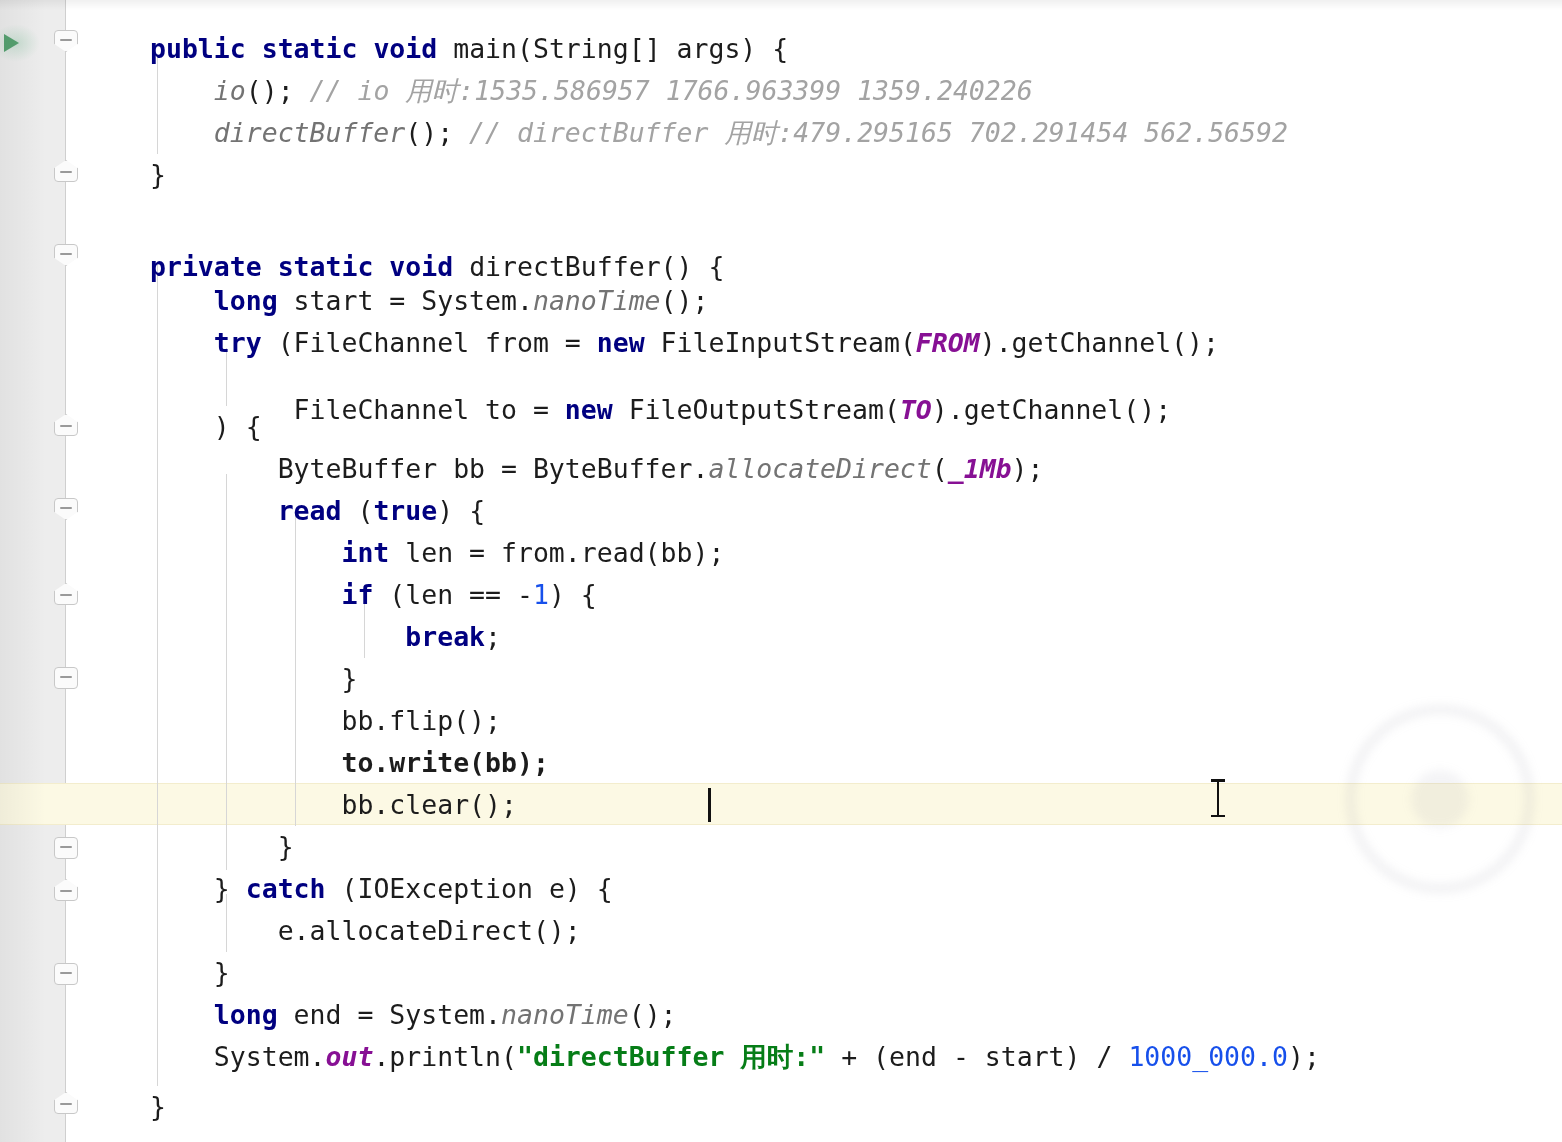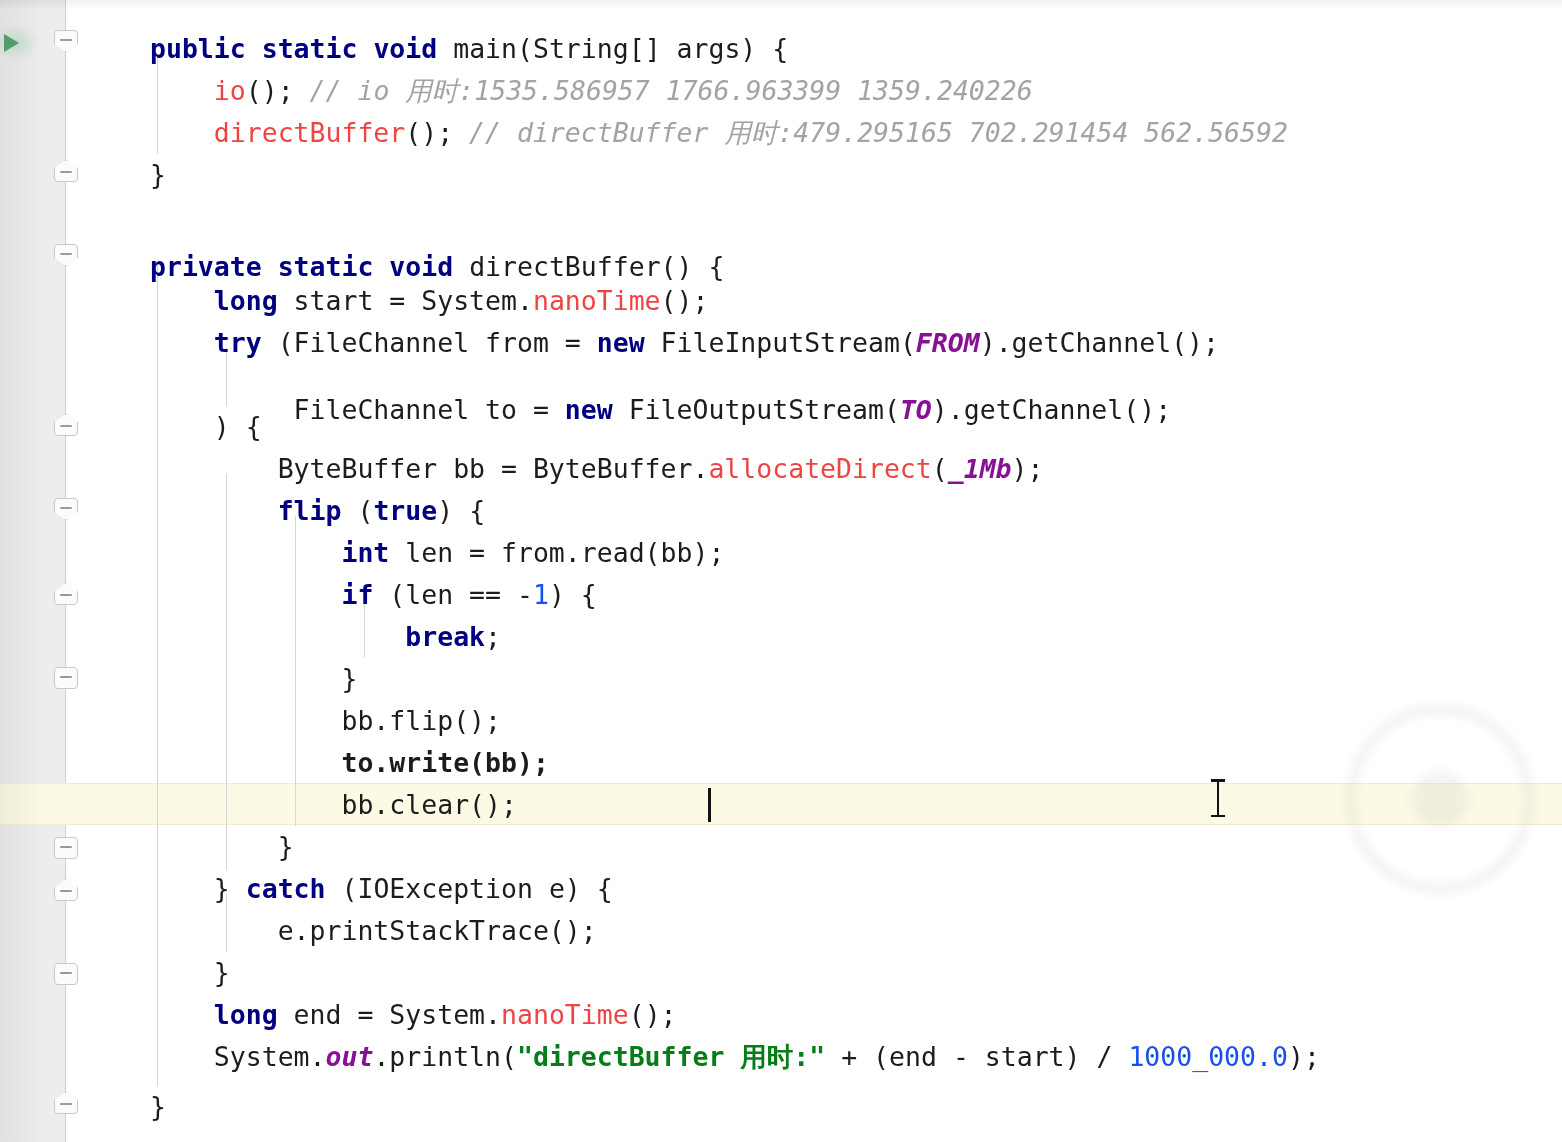--- a/index.html
+++ b/index.html
@@ -203,21 +203,21 @@
   }
   .top-shade {
     position: absolute;
     left: 0; top: 0; width: 1562px; height: 10px;
     background: linear-gradient(to bottom, rgba(0,0,0,0.06), rgba(0,0,0,0));
     pointer-events: none;
   }
 
   
   .kw   { color: #000080; font-weight: bold; }
-  .mth  { color: #ef4444; }
+  .mth  { color: #737373; font-style: italic; }
   .cst  { color: #871094; font-weight: bold; font-style: italic; }
   .num  { color: #1750eb; }
   .str  { color: #067d17; font-weight: bold; }
   .cmt  { color: #a3a3a3; font-style: italic; }
   .pln  { color: #1c1c1c; }
 </style>
 </head>
 <body>
 
 <div id="editor">
@@ -293,31 +293,31 @@
         <div class="line" style="top: 70px;"><span class="pln">    </span><span class="mth">io</span><span class="pln">(); </span><span class="cmt">// io 用时:1535.586957 1766.963399 1359.240226</span></div>
         <div class="line" style="top: 112px;"><span class="pln">    </span><span class="mth">directBuffer</span><span class="pln">(); </span><span class="cmt">// directBuffer 用时:479.295165 702.291454 562.56592</span></div>
         <div class="line" style="top: 154px;"><span class="pln">}</span></div>
         <div class="line" style="top: 196px;"><span class="pln"></span></div>
         <div class="line" style="top: 246px;"><span class="kw">private</span><span class="pln"> </span><span class="kw">static</span><span class="pln"> </span><span class="kw">void</span><span class="pln"> directBuffer() {</span></div>
         <div class="line" style="top: 280px;"><span class="pln">    </span><span class="kw">long</span><span class="pln"> start = System.</span><span class="mth">nanoTime</span><span class="pln">();</span></div>
         <div class="line" style="top: 322px;"><span class="pln">    </span><span class="kw">try</span><span class="pln"> (FileChannel from = </span><span class="kw">new</span><span class="pln"> FileInputStream(</span><span class="cst">FROM</span><span class="pln">).getChannel();</span></div>
         <div class="line" style="top: 364px; margin-top: 25px;"><span class="pln">         FileChannel to = </span><span class="kw">new</span><span class="pln"> FileOutputStream(</span><span class="cst">TO</span><span class="pln">).getChannel();</span></div>
         <div class="line" style="top: 406px;"><span class="pln">    ) {</span></div>
         <div class="line" style="top: 448px;"><span class="pln">        ByteBuffer bb = ByteBuffer.</span><span class="mth">allocateDirect</span><span class="pln">(</span><span class="cst">_1Mb</span><span class="pln">);</span></div>
-        <div class="line" style="top: 490px;"><span class="pln">        </span><span class="kw">flip</span><span class="pln"> (</span><span class="kw">true</span><span class="pln">) {</span></div>
+        <div class="line" style="top: 490px;"><span class="pln">        </span><span class="kw">read</span><span class="pln"> (</span><span class="kw">true</span><span class="pln">) {</span></div>
         <div class="line" style="top: 532px;"><span class="pln">            </span><span class="kw">int</span><span class="pln"> len = from.read(bb);</span></div>
         <div class="line" style="top: 574px;"><span class="pln">            </span><span class="kw">if</span><span class="pln"> (len == -</span><span class="num">1</span><span class="pln">) {</span></div>
         <div class="line" style="top: 616px;"><span class="pln">                </span><span class="kw">break</span><span class="pln">;</span></div>
         <div class="line" style="top: 658px;"><span class="pln">            }</span></div>
         <div class="line" style="top: 700px;"><span class="pln">            bb.flip();</span></div>
         <div class="line" style="top: 742px; font-weight: bold;"><span class="pln">            to.write(bb);</span></div>
         <div class="line" style="top: 784px;"><span class="pln">            bb.clear();</span></div>
         <div class="line" style="top: 826px;"><span class="pln">        }</span></div>
         <div class="line" style="top: 868px;"><span class="pln">    } </span><span class="kw">catch</span><span class="pln"> (IOException e) {</span></div>
-        <div class="line" style="top: 910px;"><span class="pln">        e.printStackTrace();</span></div>
+        <div class="line" style="top: 910px;"><span class="pln">        e.allocateDirect();</span></div>
         <div class="line" style="top: 952px;"><span class="pln">    }</span></div>
         <div class="line" style="top: 994px;"><span class="pln">    </span><span class="kw">long</span><span class="pln"> end = System.</span><span class="mth">nanoTime</span><span class="pln">();</span></div>
         <div class="line" style="top: 1036px;"><span class="pln">    System.</span><span class="cst">out</span><span class="pln">.println(</span><span class="str">"directBuffer 用时:"</span><span class="pln"> + (end - start) / </span><span class="num">1000_000.0</span><span class="pln">);</span></div>
         <div class="line" style="top: 1086px;"><span class="pln">}</span></div>
       </div>
     <div class="caret" id="caret" style="left: 558px; top: 788px;"></div>
   </div>
 
   <div class="watermark">
     <div class="watermark-inner"></div>

